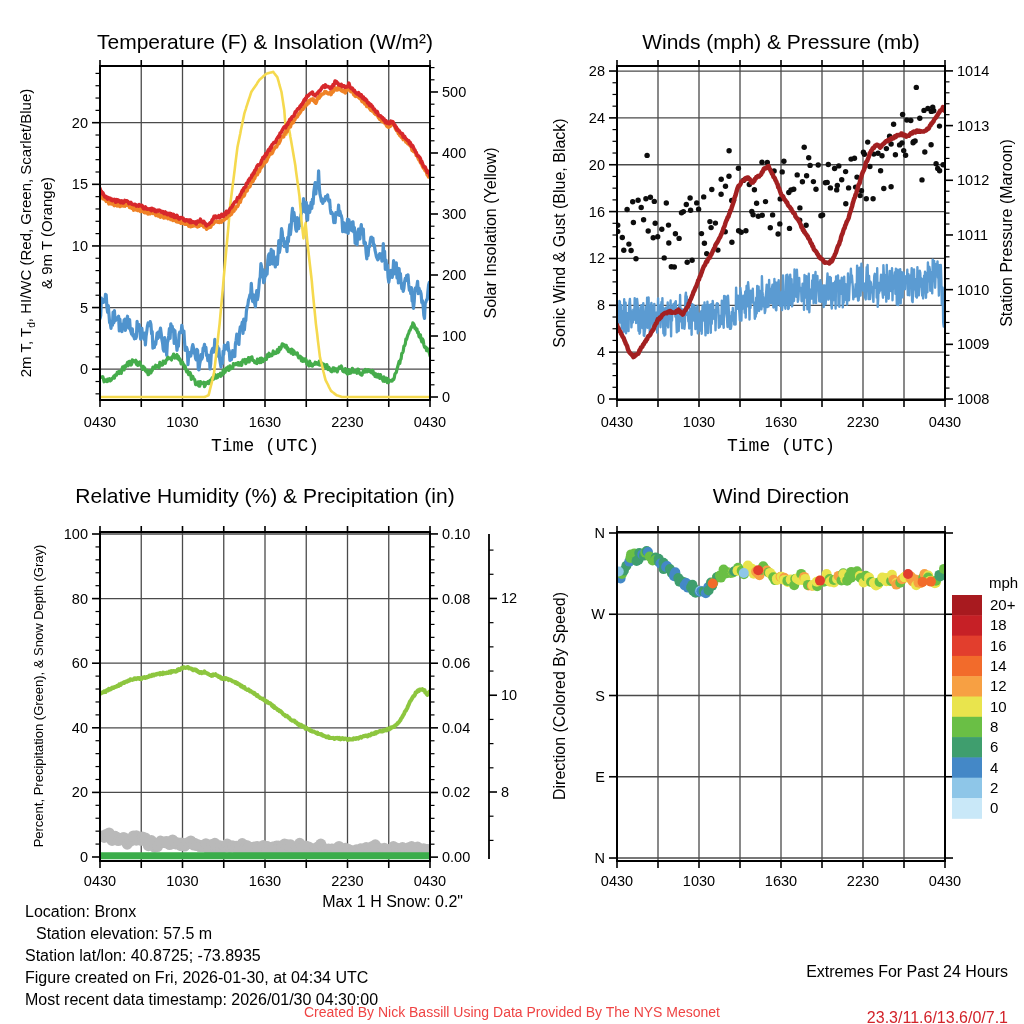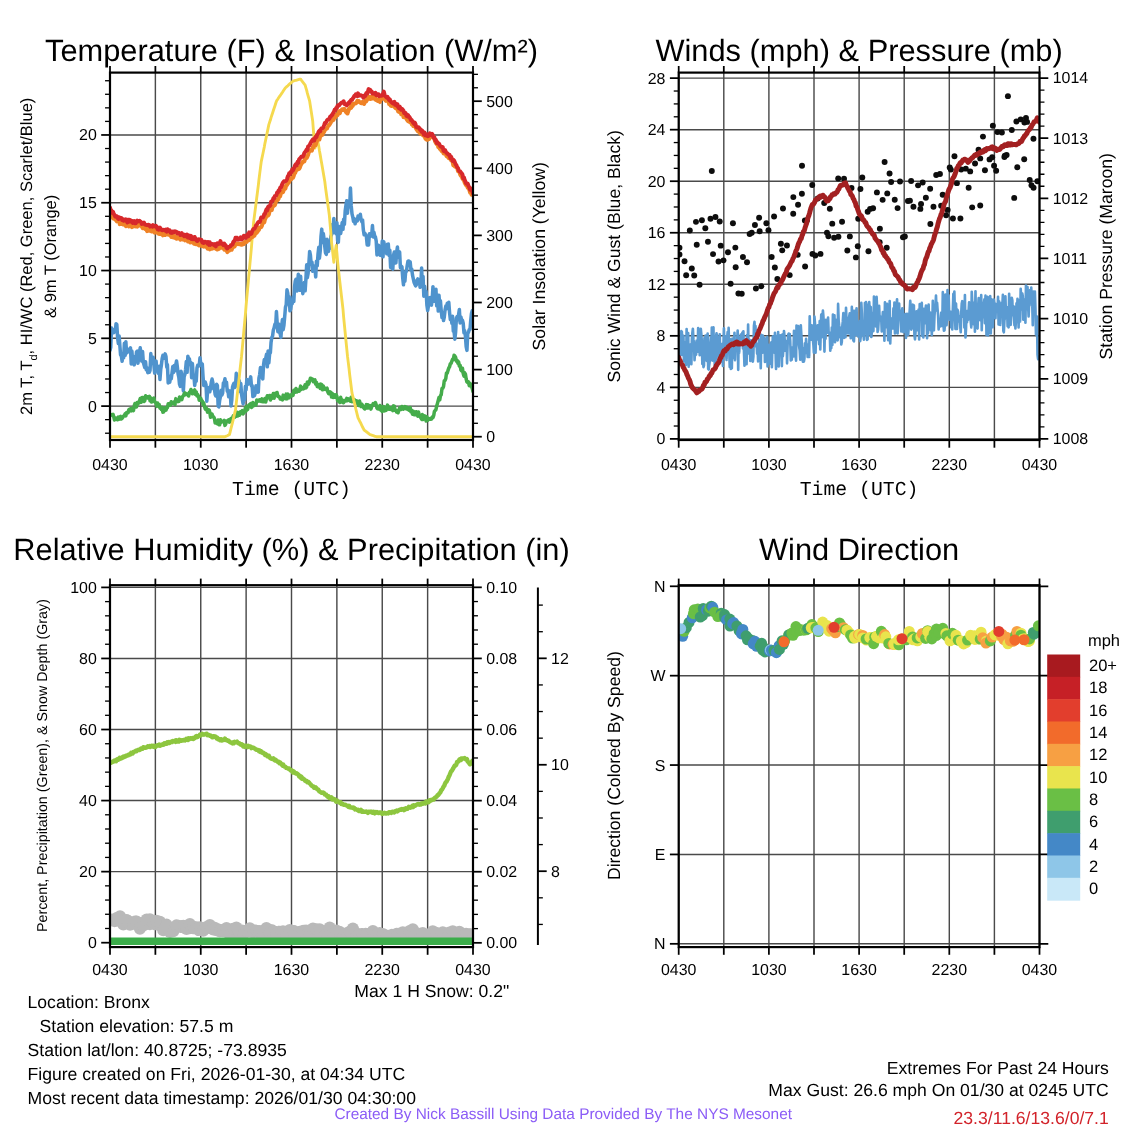--- a/index.html
+++ b/index.html
@@ -1,30 +1,30 @@
 <!DOCTYPE html>
 <html><head>
 <meta charset="utf-8">
 <style>
   html,body{margin:0;padding:0;background:#fff;}
   .page{position:relative;width:1024px;height:1024px;background:#ffffff;overflow:hidden;
         font-family:"Liberation Sans",sans-serif;color:#000;}
   #plot-svg{position:absolute;left:0;top:0;}
   .ov{position:absolute;white-space:nowrap;}
-  .chart-title{font-size:28px;transform:translateX(-50%);}
+  .chart-title{font-size:21px;transform:translateX(-50%);}
   .xaxis-title{font-size:18px;transform:translateX(-50%);font-family:Liberation Mono, monospace;}
   .vlabel{position:absolute;white-space:nowrap;font-size:16px;text-align:center;
           transform:translate(-50%,-50%) rotate(-90deg);}
   .vlabel.small{font-size:15px;line-height:1.2;}
   .vlabel.tiny{font-size:13px;}
   sub{font-size:10px;}
   .footer-line{font-size:16px;}
   .right-align{text-align:right;}
   .red-bold{color:#d2232a;font-weight:normal;margin-top:48px;}
-  .credit{font-size:14px;color:#8b5cf6;text-align:center;left:0;right:0;}
+  .credit{font-size:14px;color:#ef4444;text-align:center;left:0;right:0;}
   .legend-title{font-size:15px;}
 </style>
 </head>
 <body>
 
 <div class="page">
   <svg id="plot-svg" width="1024" height="1024" viewBox="0 0 1024 1024">
       <g>
         <clipPath id="clip0">
           <rect x="100" y="66" width="330" height="334"></rect>
@@ -1001,16 +1001,15 @@
   <div class="ov footer-line" style="left:25px;top:903px;">Location: Bronx</div>
   <div class="ov footer-line" style="left:36px;top:925px;">Station elevation: 57.5 m</div>
   <div class="ov footer-line" style="left:25px;top:947px;">Station lat/lon: 40.8725; -73.8935</div>
   <div class="ov footer-line" style="left:25px;top:969px;">Figure created on Fri, 2026-01-30, at 04:34 UTC</div>
   <div class="ov footer-line" style="left:25px;top:991px;text-align:right;">Most recent data timestamp: 2026/01/30 04:30:00</div>
 
   <div class="ov footer-line right-align" style="right:561px;top:893px;">Max 1 H Snow: 0.2"</div>
 
   <div class="ov footer-line right-align" style="right:16px;top:917px;margin-top:46px;">Extremes For Past 24 Hours</div>
   <div class="ov footer-line right-align red-bold" style="right:16px;top:961px;">23.3/11.6/13.6/0/7.1</div>
-  <div class="ov footer-line right-align" style="right:16px;top:983px;">Max Gust: 26.6 mph On 01/30 at 0245 UTC</div>
 
   <div class="ov credit" style="top:1004px;">Created By Nick Bassill Using Data Provided By The NYS Mesonet</div>
 </div>
 
 </body></html>

